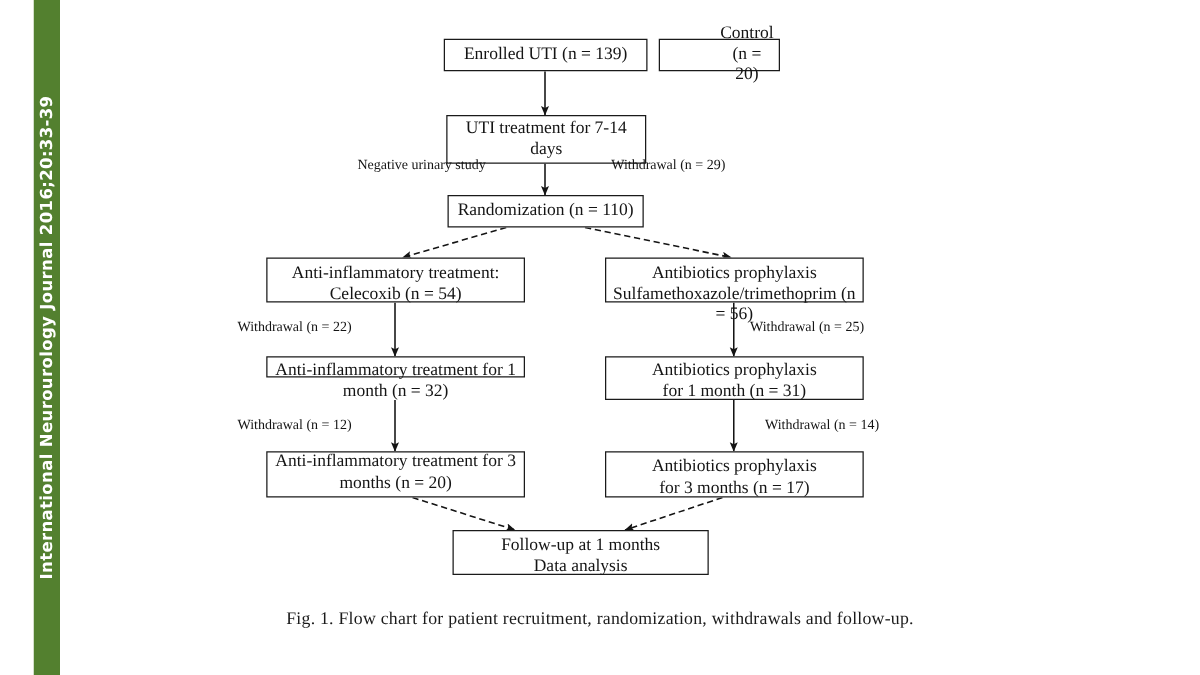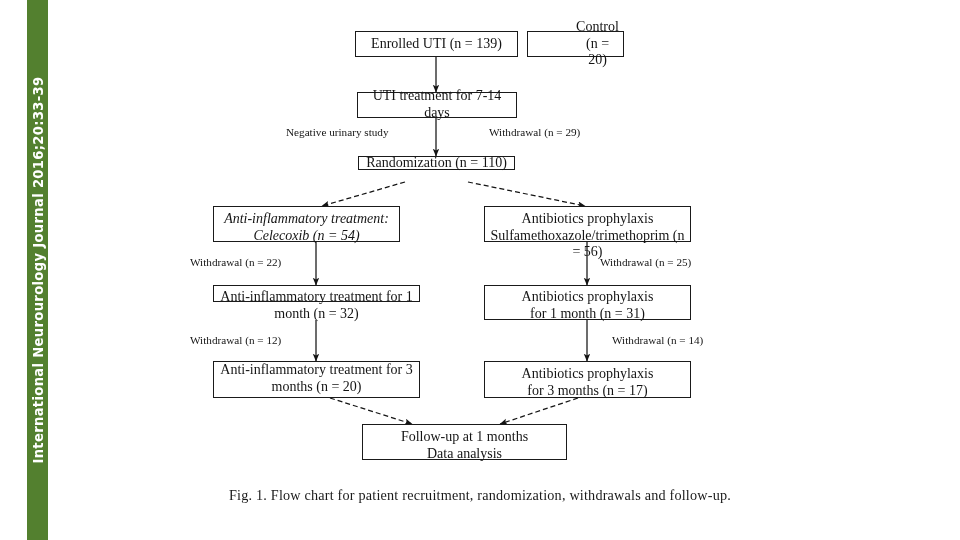--- a/index.html
+++ b/index.html
@@ -128,32 +128,32 @@
     </g>
   </svg>
 
   <div class="node" style="left:355px; top:31px; width:163px; height:26px;">
     <span>Enrolled UTI (n = 139)</span>
   </div>
   <div class="node" style="left:527px; top:31px; width:97px; height:26px;padding-left:48px;">
     <span>Control (n = 20)</span>
   </div>
 
-  <div class="node" style="left:357px; top:92px; width:160px; height:26px;">
+  <div class="node" style="left:357px; top:92px; width:160px; height:39px;">
     <span>UTI treatment for 7-14 days</span>
   </div>
 
   <div class="side-label" style="left:286px; top:126px;">Negative urinary study</div>
   <div class="side-label" style="left:489px; top:126px;">Withdrawal (n = 29)</div>
 
-  <div class="node" style="left:358px; top:156px; width:157px; height:14px;">
+  <div class="node" style="left:358px; top:156px; width:157px; height:26px;">
     <span>Randomization (n = 110)</span>
   </div>
 
-  <div class="node" style="left:213px; top:206px; width:187px; height:36px; display:block; padding-top:4px;font-style:italic;">
+  <div class="node" style="left:213px; top:206px; width:207px; height:36px; display:block; padding-top:4px;">
     <span>Anti-inflammatory treatment:</span>
     <span>Celecoxib (n = 54)</span>
   </div>
   <div class="node" style="left:484px; top:206px; width:207px; height:36px; display:block; padding-top:4px;">
     <span>Antibiotics prophylaxis</span>
     <span>Sulfamethoxazole/trimethoprim (n = 56)</span>
   </div>
 
   <div class="side-label" style="left:190px; top:256px;">Withdrawal (n = 22)</div>
   <div class="side-label" style="left:600px; top:256px;">Withdrawal (n = 25)</div>

